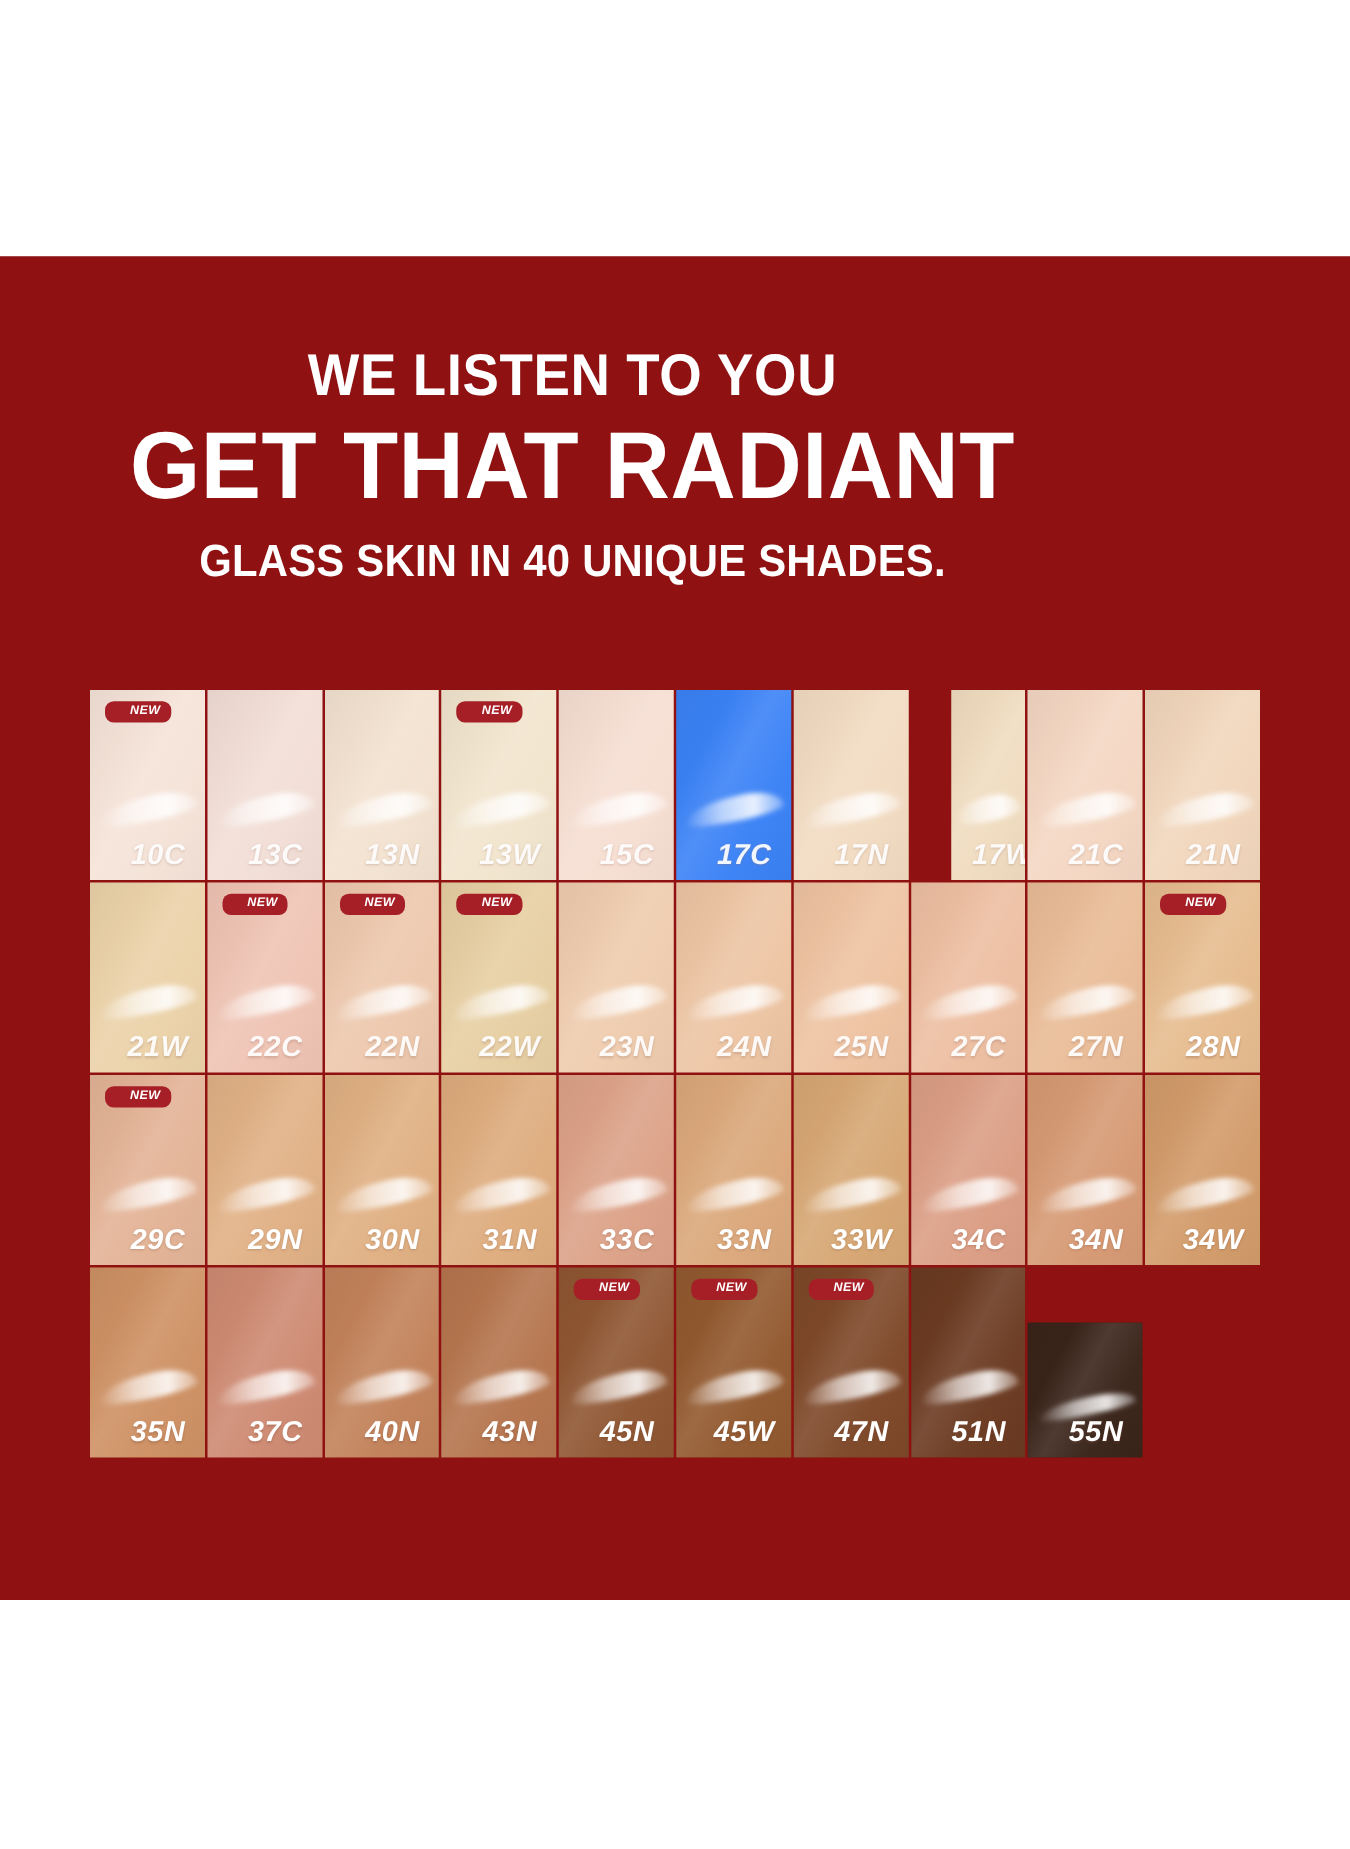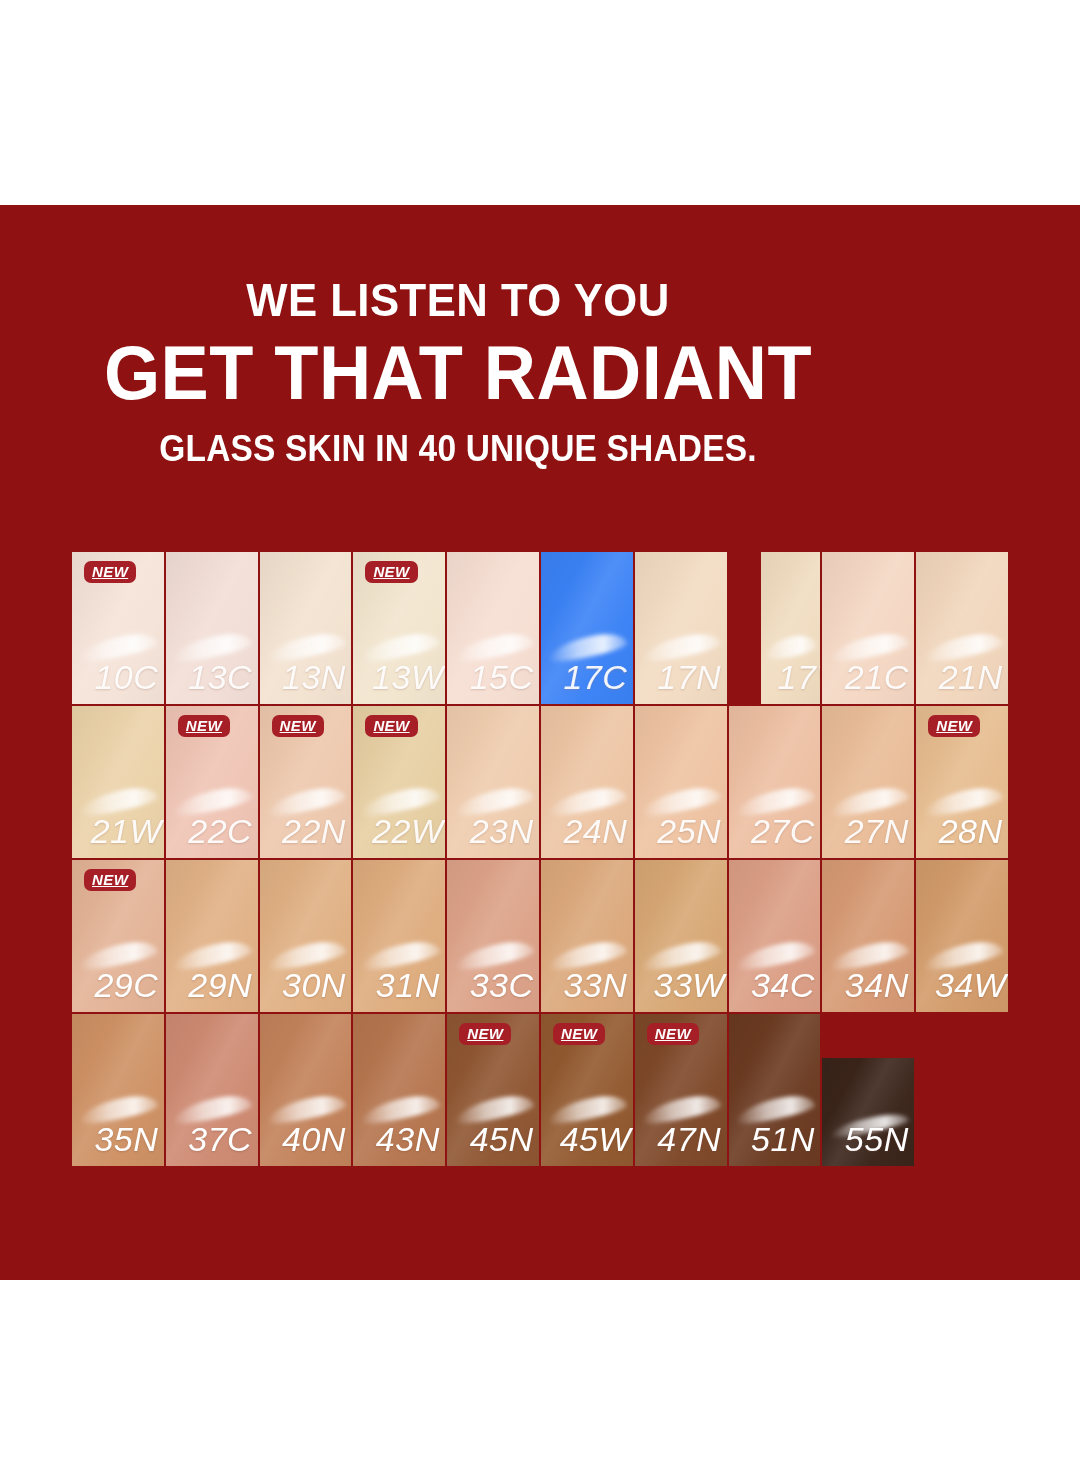--- a/index.html
+++ b/index.html
@@ -69,41 +69,40 @@
   
   .swatch::before{
     content:"";
     position:absolute;inset:0;
     background:linear-gradient(118deg, rgba(0,0,0,0.055) 0%, rgba(0,0,0,0.02) 26%, rgba(255,255,255,0.10) 46%, rgba(255,255,255,0.02) 70%, rgba(0,0,0,0.03) 100%);
     pointer-events:none;
   }
   .swatch .label{
     position:absolute;left:17px;right:0;bottom:7px;
     text-align:center;
-    font-size:34px;font-weight:normal;font-style:italic;
+    font-size:23px;font-weight:bold;font-style:italic;
     color:#ffffff;
     letter-spacing:0.5px;
     text-shadow:0 1px 2px rgba(120,70,50,0.30);
     z-index:3;
   }
   .swatch.light .label{
     color:rgba(255,255,255,0.92);
     text-shadow:0 1px 2px rgba(160,120,105,0.35);
   }
   .swatch .newbadge{
     position:absolute;left:12px;top:9px;
     background:#A61F27;
     color:#ffffff;
-    font-size:15px;font-weight:bold;font-style:italic;
+    font-size:10px;font-weight:bold;font-style:italic;
     letter-spacing:0.4px;
-    padding:3px 8px 4px 8px;
+    padding:3px 8px 4px 20px;
     border-radius:7px;
     z-index:4;
     line-height:1;
-    text-decoration:underline;
   }
 </style>
 </head>
 <body>
 
 <div class="page">
 
   <div class="banner"></div>
 
   <div class="headings">

